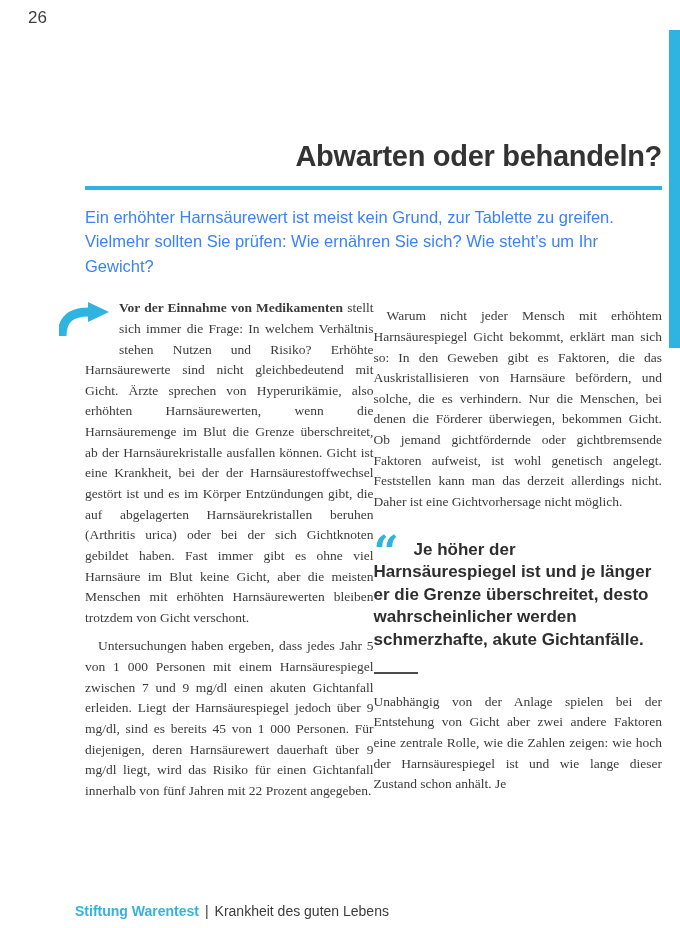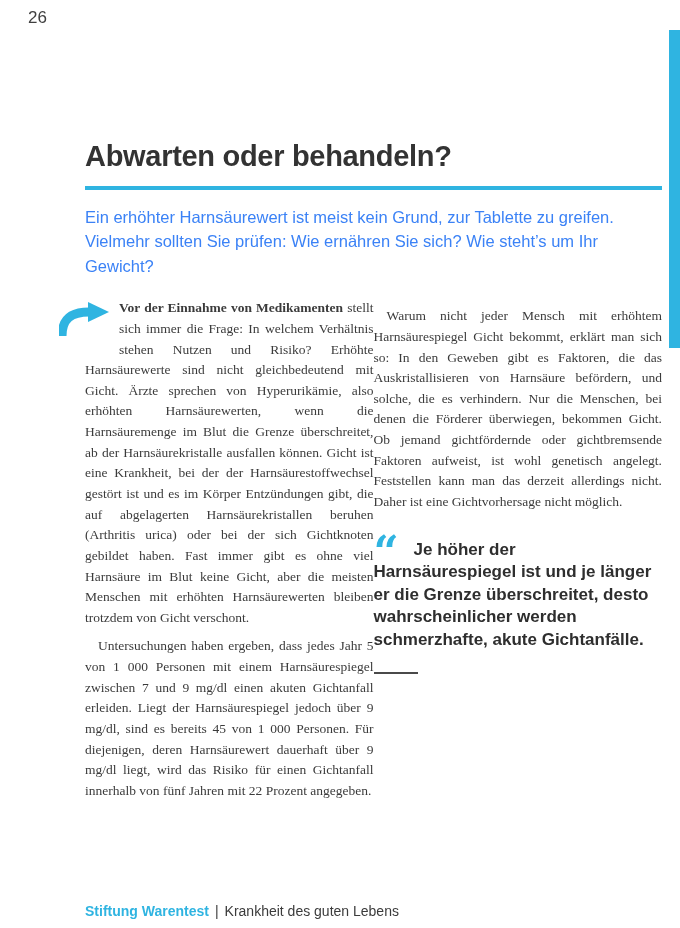--- a/index.html
+++ b/index.html
@@ -31,20 +31,21 @@
     left: 85px;
     top: 140px;
     width: 577px;
   }
   h1.title {
     margin: 0;
     font-size: 29px;
     font-weight: bold;
     color: #333333;
     letter-spacing: -0.3px;
+    text-align: right;
   }
   .title-rule {
     height: 4px;
     background: #2fb4e1;
     margin: 13px 0 15px 0;
   }
   .intro {
     margin: 0 0 20px 0;
     font-size: 16.5px;
     line-height: 1.48;
@@ -94,21 +95,21 @@
     line-height: 1;
     color: #2fb4e1;
   }
   .quote-rule {
     width: 44px;
     border-top: 2px solid #4a4a4a;
     margin: 20px 0 18px 0;
   }
   .footer {
     position: absolute;
-    left: 85px;
+    left: 75px;
     bottom: 9px;
     font-size: 14px;
     color: #3b3b3b;
   }
   .footer .brand { color: #2fb4e1; font-weight: bold; }
   .footer .sep { margin: 0 6px; color: #3b3b3b; }
 </style>
 </head>
 <body>
 
@@ -135,20 +136,21 @@
         </p>
         <p class="body indent">Untersuchungen haben ergeben, dass jedes Jahr 5 von 1 000 Personen mit einem Harnsäurespiegel zwischen 7 und 9 mg/dl einen akuten Gichtanfall erleiden. Liegt der Harnsäurespiegel jedoch über 9 mg/dl, sind es bereits 45 von 1 000 Personen. Für diejenigen, deren Harnsäurewert dauerhaft über 9 mg/dl liegt, wird das Risiko für einen Gichtanfall innerhalb von fünf Jahren mit 22 Prozent angegeben.</p>
       </div>
 
       <div class="col">
         <p class="body indent">Warum nicht jeder Mensch mit erhöhtem Harnsäurespiegel Gicht bekommt, erklärt man sich so: In den Geweben gibt es Faktoren, die das Auskristallisieren von Harnsäure befördern, und solche, die es verhindern. Nur die Menschen, bei denen die Förderer überwiegen, bekommen Gicht. Ob jemand gichtfördernde oder gichtbremsende Faktoren aufweist, ist wohl genetisch angelegt. Feststellen kann man das derzeit allerdings nicht. Daher ist eine Gichtvorhersage nicht möglich.</p>
         <div class="pullquote">
           <span class="qmark">“</span><span>Je höher der Harnsäurespiegel ist und je länger er die Grenze überschreitet, desto wahrscheinlicher werden schmerzhafte, akute Gichtanfälle.</span>
         </div>
         <div class="quote-rule"></div>
+        <p class="body">Unabhängig von der Anlage spielen bei der Entstehung von Gicht aber zwei andere Faktoren eine zentrale Rolle, wie die Zahlen zeigen: wie hoch der Harnsäurespiegel ist und wie lange dieser Zustand schon anhält. Je</p>
       </div>
 
     </div>
   </div>
 
   <div class="footer">
     <span class="brand">Stiftung Warentest</span><span class="sep">|</span><span>Krankheit des guten Lebens</span>
   </div>
 
 </div>

